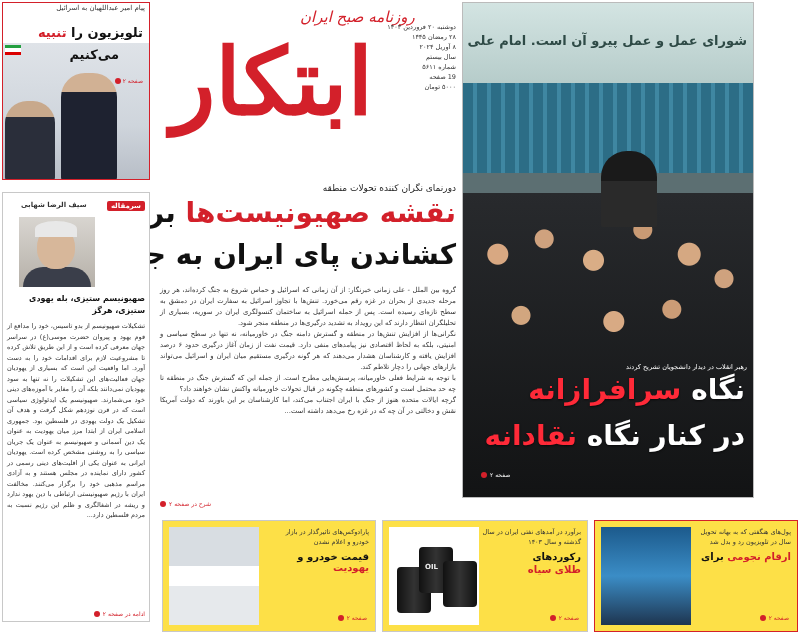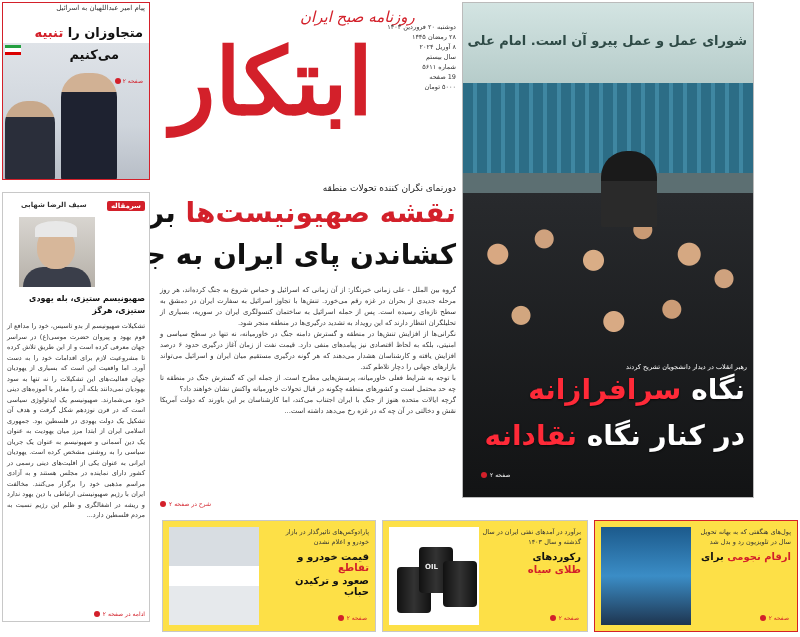--- a/index.html
+++ b/index.html
@@ -97,21 +97,21 @@
 <body>
 
 <div class="abs tl-box">
   <div class="tl-photo">
     <div class="tl-person1"></div>
     <div class="tl-person2"></div>
     <div class="flag"></div>
   </div>
   <div class="tl-top">پیام امیر عبداللهیان به اسرائیل</div>
   <div class="tl-title1">
-    <span>متجاوزان را </span><span class="red">تنبیه</span>
+    <span>تلویزیون را </span><span class="red">تنبیه</span>
   </div>
   <div class="tl-title2">می‌کنیم</div>
   <div class="tl-link">
     <span>صفحه ۲</span>
       <span class="dot"></span>
   </div>
 </div>
 
 <div class="abs mast">
   <div class="logo">ابتکار</div>
@@ -209,22 +209,21 @@
   <div class="t-link">
     <span>صفحه ۲</span>
       <span class="dot"></span>
   </div>
 </div>
 
 <div class="abs teaser t3">
   <div class="t-text">
     <div class="t-sub">پارادوکس‌های تاثیرگذار در بازار خودرو و اعلام نشدن</div>
     <div class="t-h1">
-      <span>قیمت خودرو و </span><span class="red">تقاطع</span>
+      <span>قیمت خودرو و </span><span class="red">یهودیت</span>
     </div>
-    <div class="t-h2">صعود و ترکیدن حباب</div>
   </div>
   <div class="t-img img-cars"></div>
   <div class="t-link">
     <span>صفحه ۲</span>
       <span class="dot"></span>
   </div>
 </div>
 
 </body></html>

